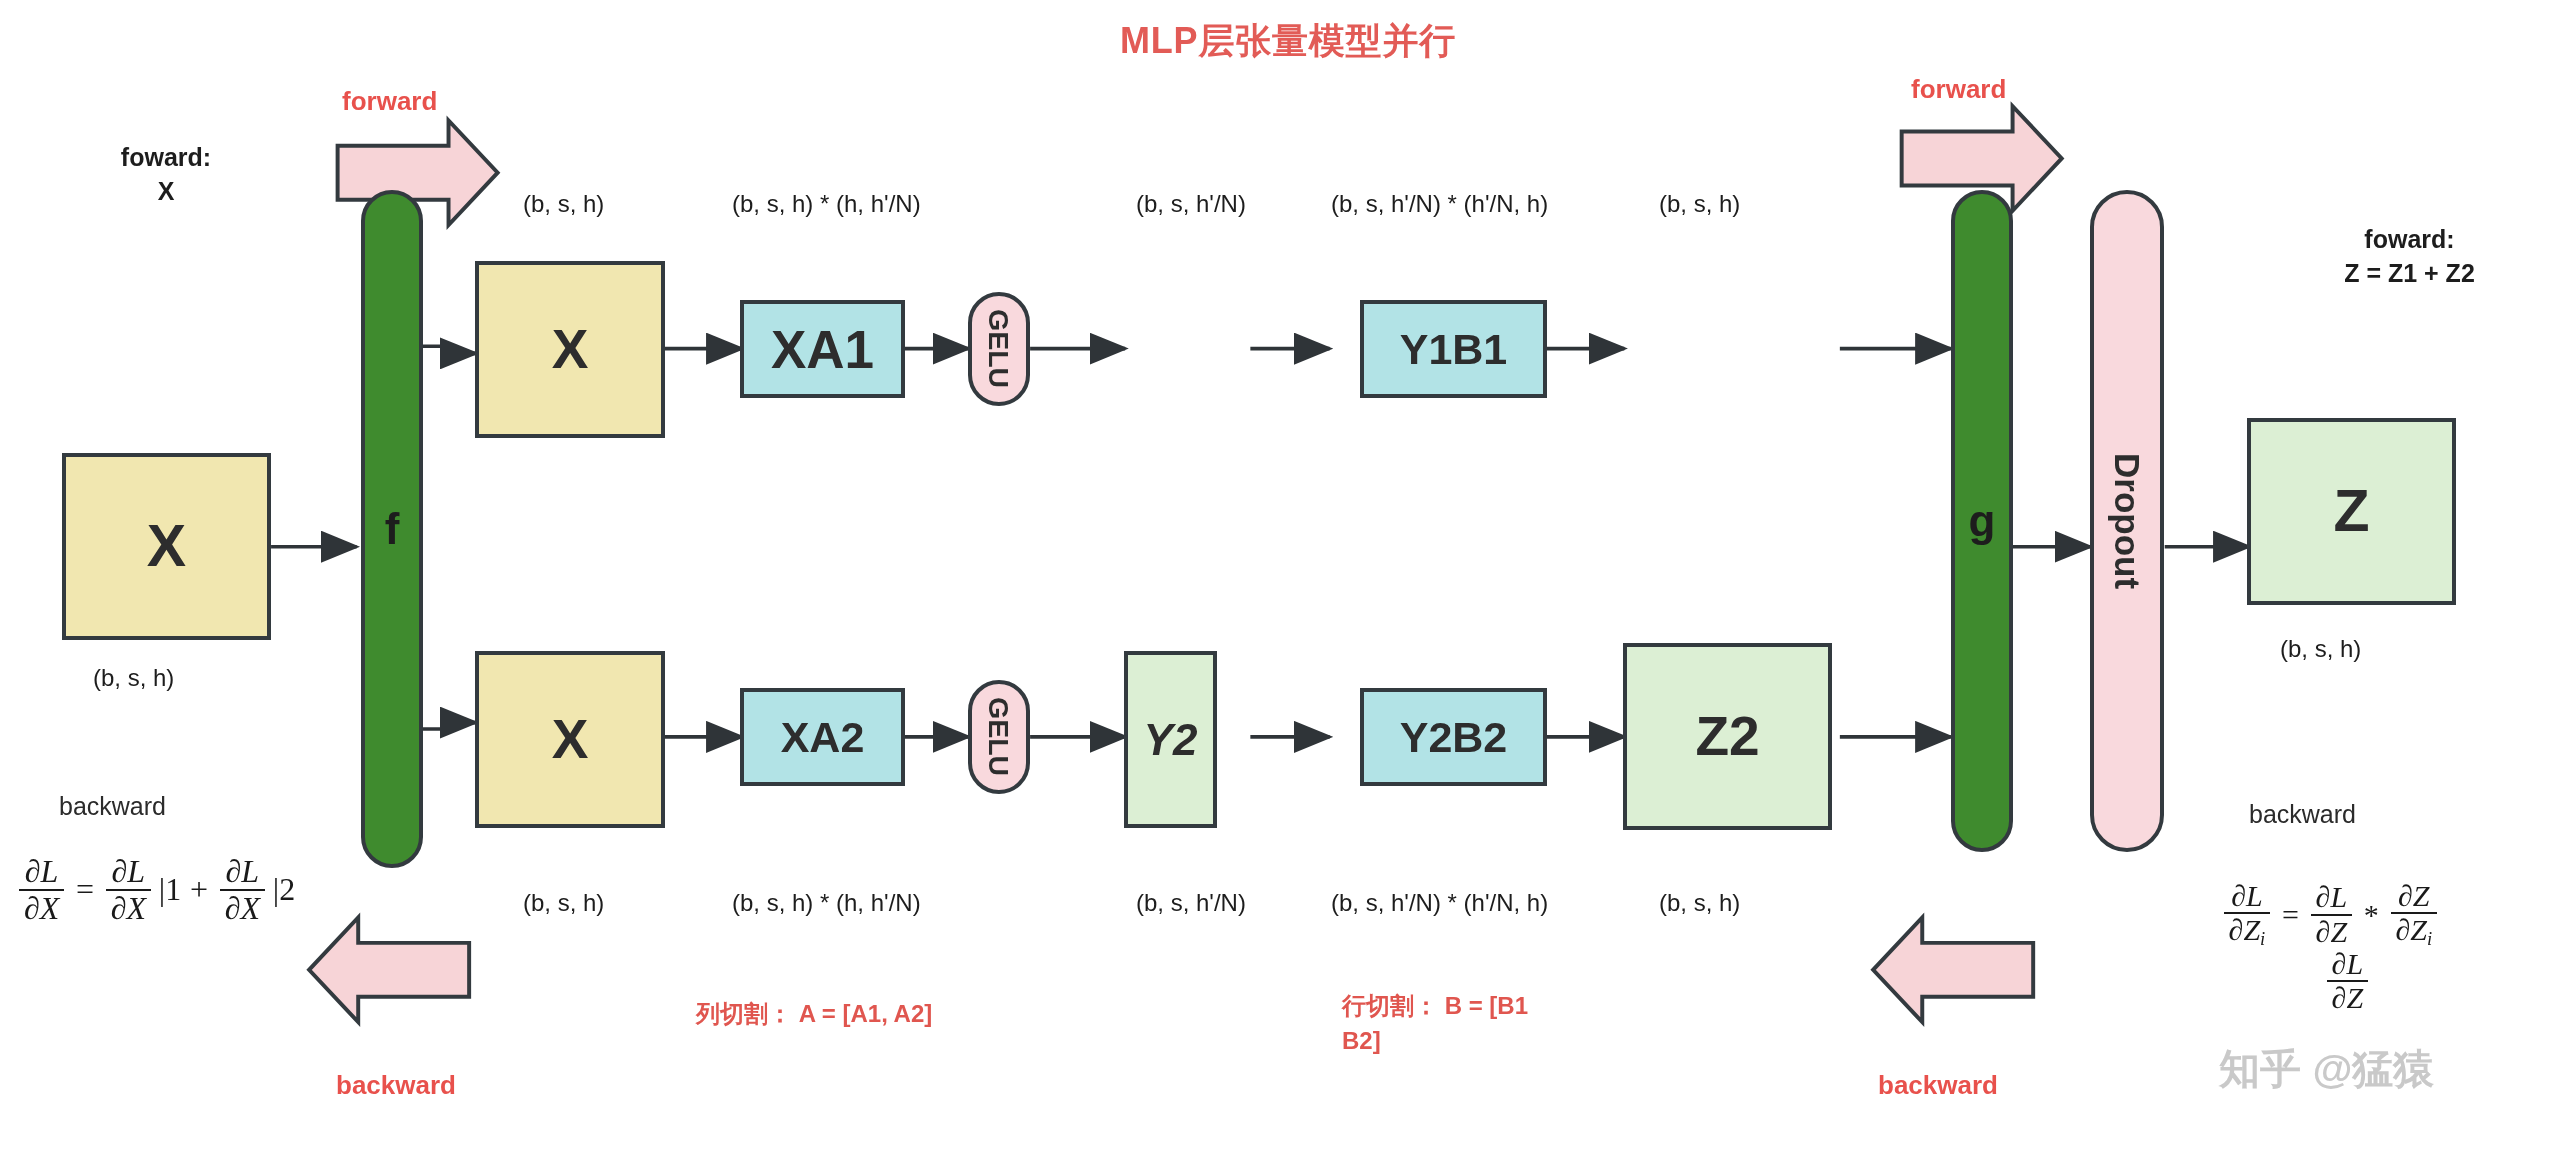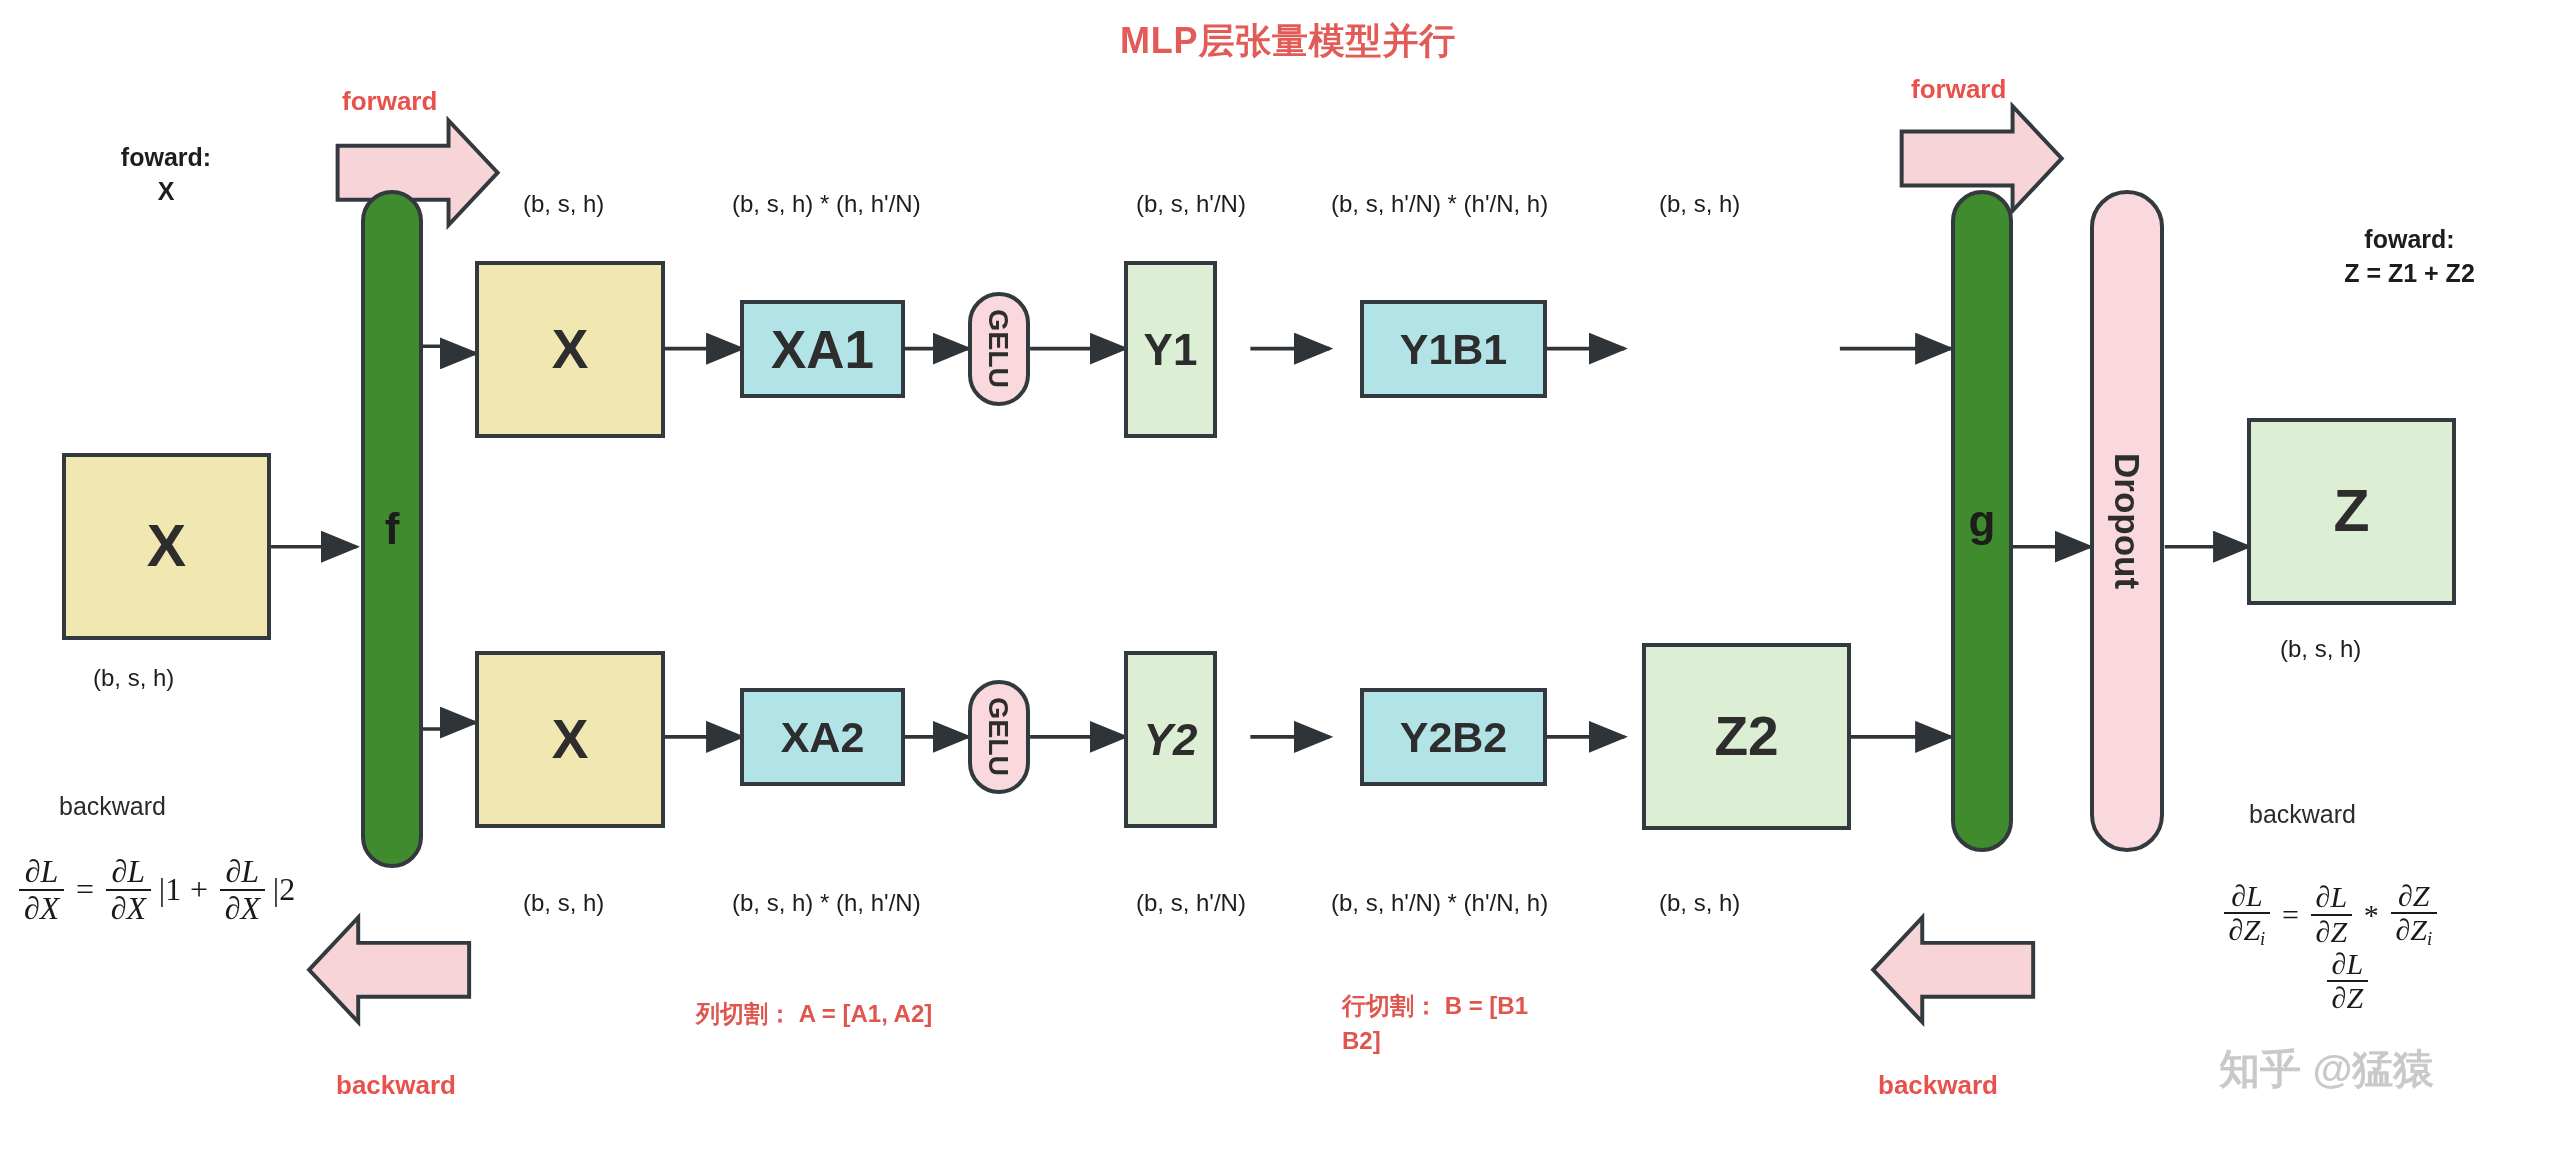--- a/index.html
+++ b/index.html
@@ -178,23 +178,20 @@
   </div>
 
   <div class="abs box cyan" style="left:740px;top:300px;width:165px;height:98px;font-size:53px;">
     <span>XA1</span>
   </div>
 
   <div class="abs pill pink" style="left:968px;top:292px;width:62px;height:114px;">
     <span class="vtext" style="font-size:28.5px;">GELU</span>
   </div>
 
-  <div class="abs box green" style="left:1124px;top:261px;width:93px;height:177px;font-size:44px;">
-    <span>Y1</span>
-  </div>
 
   <div class="abs box cyan" style="left:1360px;top:300px;width:187px;height:98px;font-size:43px;">
     <span>Y1B1</span>
   </div>
 
 
   <div class="abs box yellow" style="left:475px;top:651px;width:190px;height:177px;font-size:55px;">
     <span>X</span>
   </div>
 
@@ -207,21 +204,21 @@
   </div>
 
   <div class="abs box green" style="left:1124px;top:651px;width:93px;height:177px;font-size:44px;font-style:italic;">
     <span>Y2</span>
   </div>
 
   <div class="abs box cyan" style="left:1360px;top:688px;width:187px;height:98px;font-size:43px;">
     <span>Y2B2</span>
   </div>
 
-  <div class="abs box green" style="left:1623px;top:643px;width:209px;height:187px;font-size:55px;margin-left:19px;">
+  <div class="abs box green" style="left:1623px;top:643px;width:209px;height:187px;font-size:55px;">
     <span>Z2</span>
   </div>
 
   <div class="abs cap" style="left:523px;top:889px;">(b, s, h)</div>
   <div class="abs cap" style="left:732px;top:889px;">(b, s, h) * (h, h'/N)</div>
   <div class="abs cap" style="left:1136px;top:889px;">(b, s,  h'/N)</div>
   <div class="abs cap" style="left:1331px;top:889px;">(b, s, h'/N) * (h'/N, h)</div>
   <div class="abs cap" style="left:1659px;top:889px;">(b, s, h)</div>
 
   <div class="abs redcut" style="left:696px;top:997px;">列切割：  A = [A1, A2]</div>

